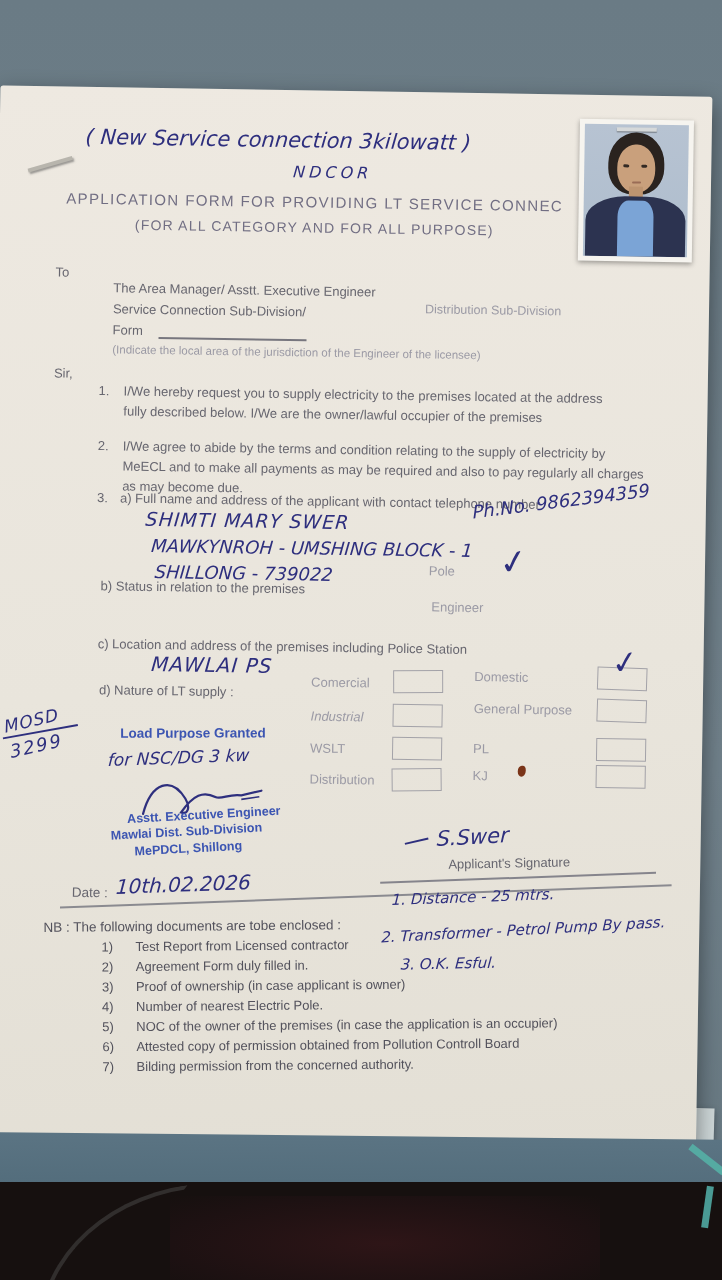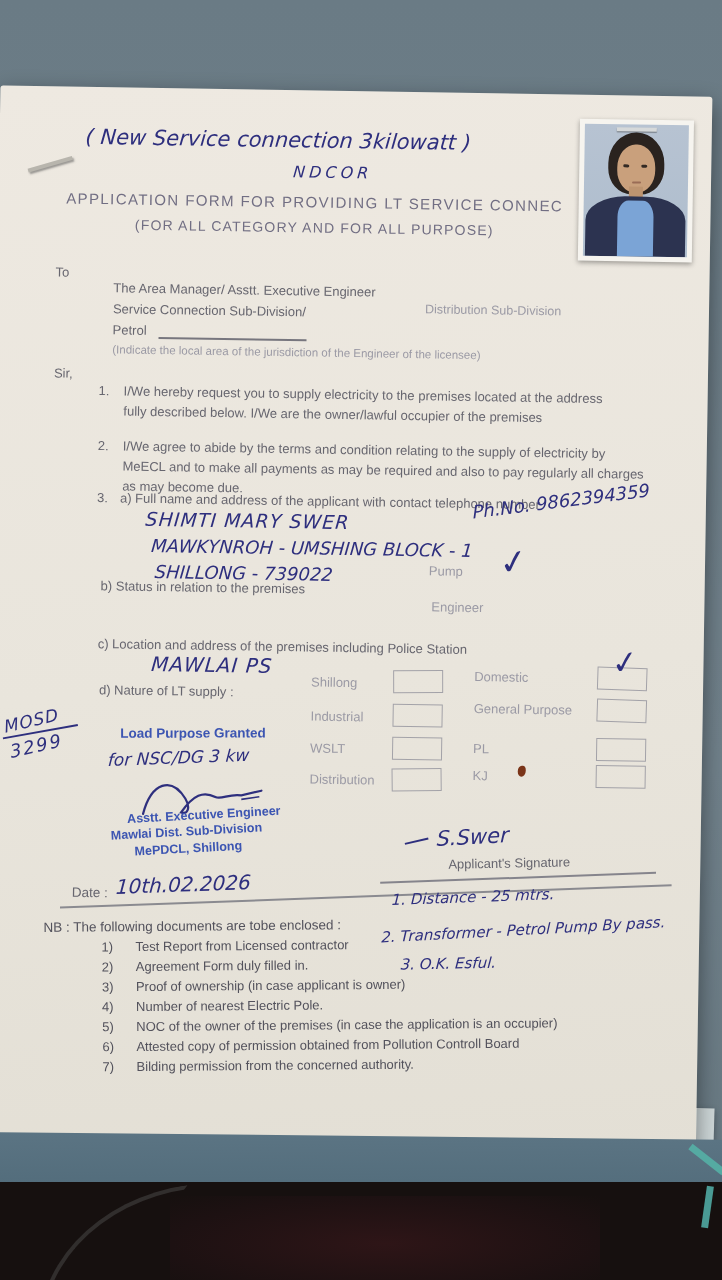--- a/index.html
+++ b/index.html
@@ -66,21 +66,21 @@
         <div class="body-cardigan"></div>
         <div class="shirt"></div>
         <div class="photo-staple"></div>
       </div>
     </div>
 
     <div class="abs pr" style="left:58px;top:178px;font-size:13px;">To</div>
     <div class="abs pr" style="left:116px;top:193px;font-size:13px;">The Area Manager/ Asstt. Executive Engineer</div>
     <div class="abs pr" style="left:116px;top:214px;font-size:13px;">Service Connection Sub-Division/</div>
     <div class="abs pr faded" style="left:428px;top:210px;font-size:12.5px;">Distribution Sub-Division</div>
-    <div class="abs pr" style="left:116px;top:235px;font-size:13px;">Petrol</div>
+    <div class="abs pr" style="left:116px;top:235px;font-size:13px;">Form</div>
     <div class="line" style="left:162px;top:249px;width:148px;background:#77767e;"></div>
     <div class="abs pr faded" style="left:116px;top:256px;font-size:11.5px;">(Indicate the local area of the jurisdiction of the Engineer of the licensee)</div>
     <div class="abs pr" style="left:58px;top:279px;font-size:13px;">Sir,</div>
 
     <div class="abs pr" style="left:103px;top:296px;font-size:13px;">1.</div>
     <div class="abs pr" style="left:128px;top:296px;font-size:13px;width:560px;white-space:nowrap;overflow:hidden;">I/We hereby request you to supply electricity to the premises located at the address</div>
     <div class="abs pr" style="left:128px;top:316px;font-size:13px;">fully described below. I/We are the owner/lawful occupier of the premises</div>
 
     <div class="abs pr" style="left:103px;top:351px;font-size:13px;">2.</div>
     <div class="abs pr" style="left:128px;top:351px;font-size:13px;">I/We agree to abide by the terms and condition relating to the supply of electricity by</div>
@@ -88,36 +88,36 @@
     <div class="abs pr" style="left:128px;top:391px;font-size:13px;">as may become due.</div>
 
     <div class="abs pr" style="left:103px;top:402px;font-size:13px;top:403px;">3.</div>
     <div class="abs pr" style="left:126px;top:403px;font-size:13px;">a) Full name and address of the applicant with contact telephone number</div>
     <div class="abs hw" style="left:152px;top:420px;font-size:19px;letter-spacing:1px;">SHIMTI MARY SWER</div>
     <div class="abs hw" style="left:158px;top:447px;font-size:18px;">MAWKYNROH - UMSHING BLOCK - 1</div>
     <div class="abs hw" style="left:162px;top:473px;font-size:18px;">SHILLONG - 739022</div>
     <div class="abs hw" style="left:478px;top:396px;font-size:18px;transform:rotate(-8deg) skewX(-4deg);">Ph.No. 9862394359</div>
 
     <div class="abs pr" style="left:108px;top:491px;font-size:13px;">b)   Status in relation to the premises</div>
-    <div class="abs pr faded" style="left:436px;top:471px;font-size:13px;">Pump</div>
+    <div class="abs pr faded" style="left:436px;top:471px;font-size:13px;">Pole</div>
     <div class="abs tick" style="left:506px;top:448px;font-size:34px;transform:rotate(-10deg);">✓</div>
     <div class="abs pr faded" style="left:439px;top:507px;font-size:13px;">Engineer</div>
 
     <div class="abs pr" style="left:106px;top:549px;font-size:13px;">c)   Location and address of the premises including Police Station</div>
     <div class="abs hw" style="left:160px;top:564px;font-size:20px;letter-spacing:1px;">MAWLAI PS</div>
 
     <div class="abs pr" style="left:108px;top:595px;font-size:13px;">d)   Nature of LT  supply :</div>
 
-    <div class="abs pr faded" style="left:320px;top:584px;font-size:13px;">Shillong</div>
+    <div class="abs pr faded" style="left:320px;top:584px;font-size:13px;">Comercial</div>
     <div class="abs cb" style="left:402px;top:578px;transform:rotate(-1deg);"></div>
     <div class="abs pr faded" style="left:483px;top:576px;font-size:13px;">Domestic</div>
     <div class="abs cb" style="left:606px;top:572px;transform:rotate(1deg);"></div>
     <div class="abs tick" style="left:620px;top:548px;font-size:32px;transform:rotate(-8deg);">✓</div>
 
-    <div class="abs pr faded" style="left:320px;top:618px;font-size:13px;">Industrial</div>
+    <div class="abs pr faded" style="left:320px;top:618px;font-size:13px;font-style:italic;">Industrial</div>
     <div class="abs cb" style="left:402px;top:612px;"></div>
     <div class="abs pr faded" style="left:483px;top:608px;font-size:13px;">General Purpose</div>
     <div class="abs cb" style="left:606px;top:604px;transform:rotate(1deg);"></div>
 
     <div class="abs pr faded" style="left:320px;top:650px;font-size:13px;">WSLT</div>
     <div class="abs cb" style="left:402px;top:645px;"></div>
     <div class="abs pr faded" style="left:483px;top:648px;font-size:13px;">PL</div>
     <div class="abs cb" style="left:606px;top:643px;"></div>
 
     <div class="abs pr faded" style="left:320px;top:681px;font-size:13px;">Distribution</div>

